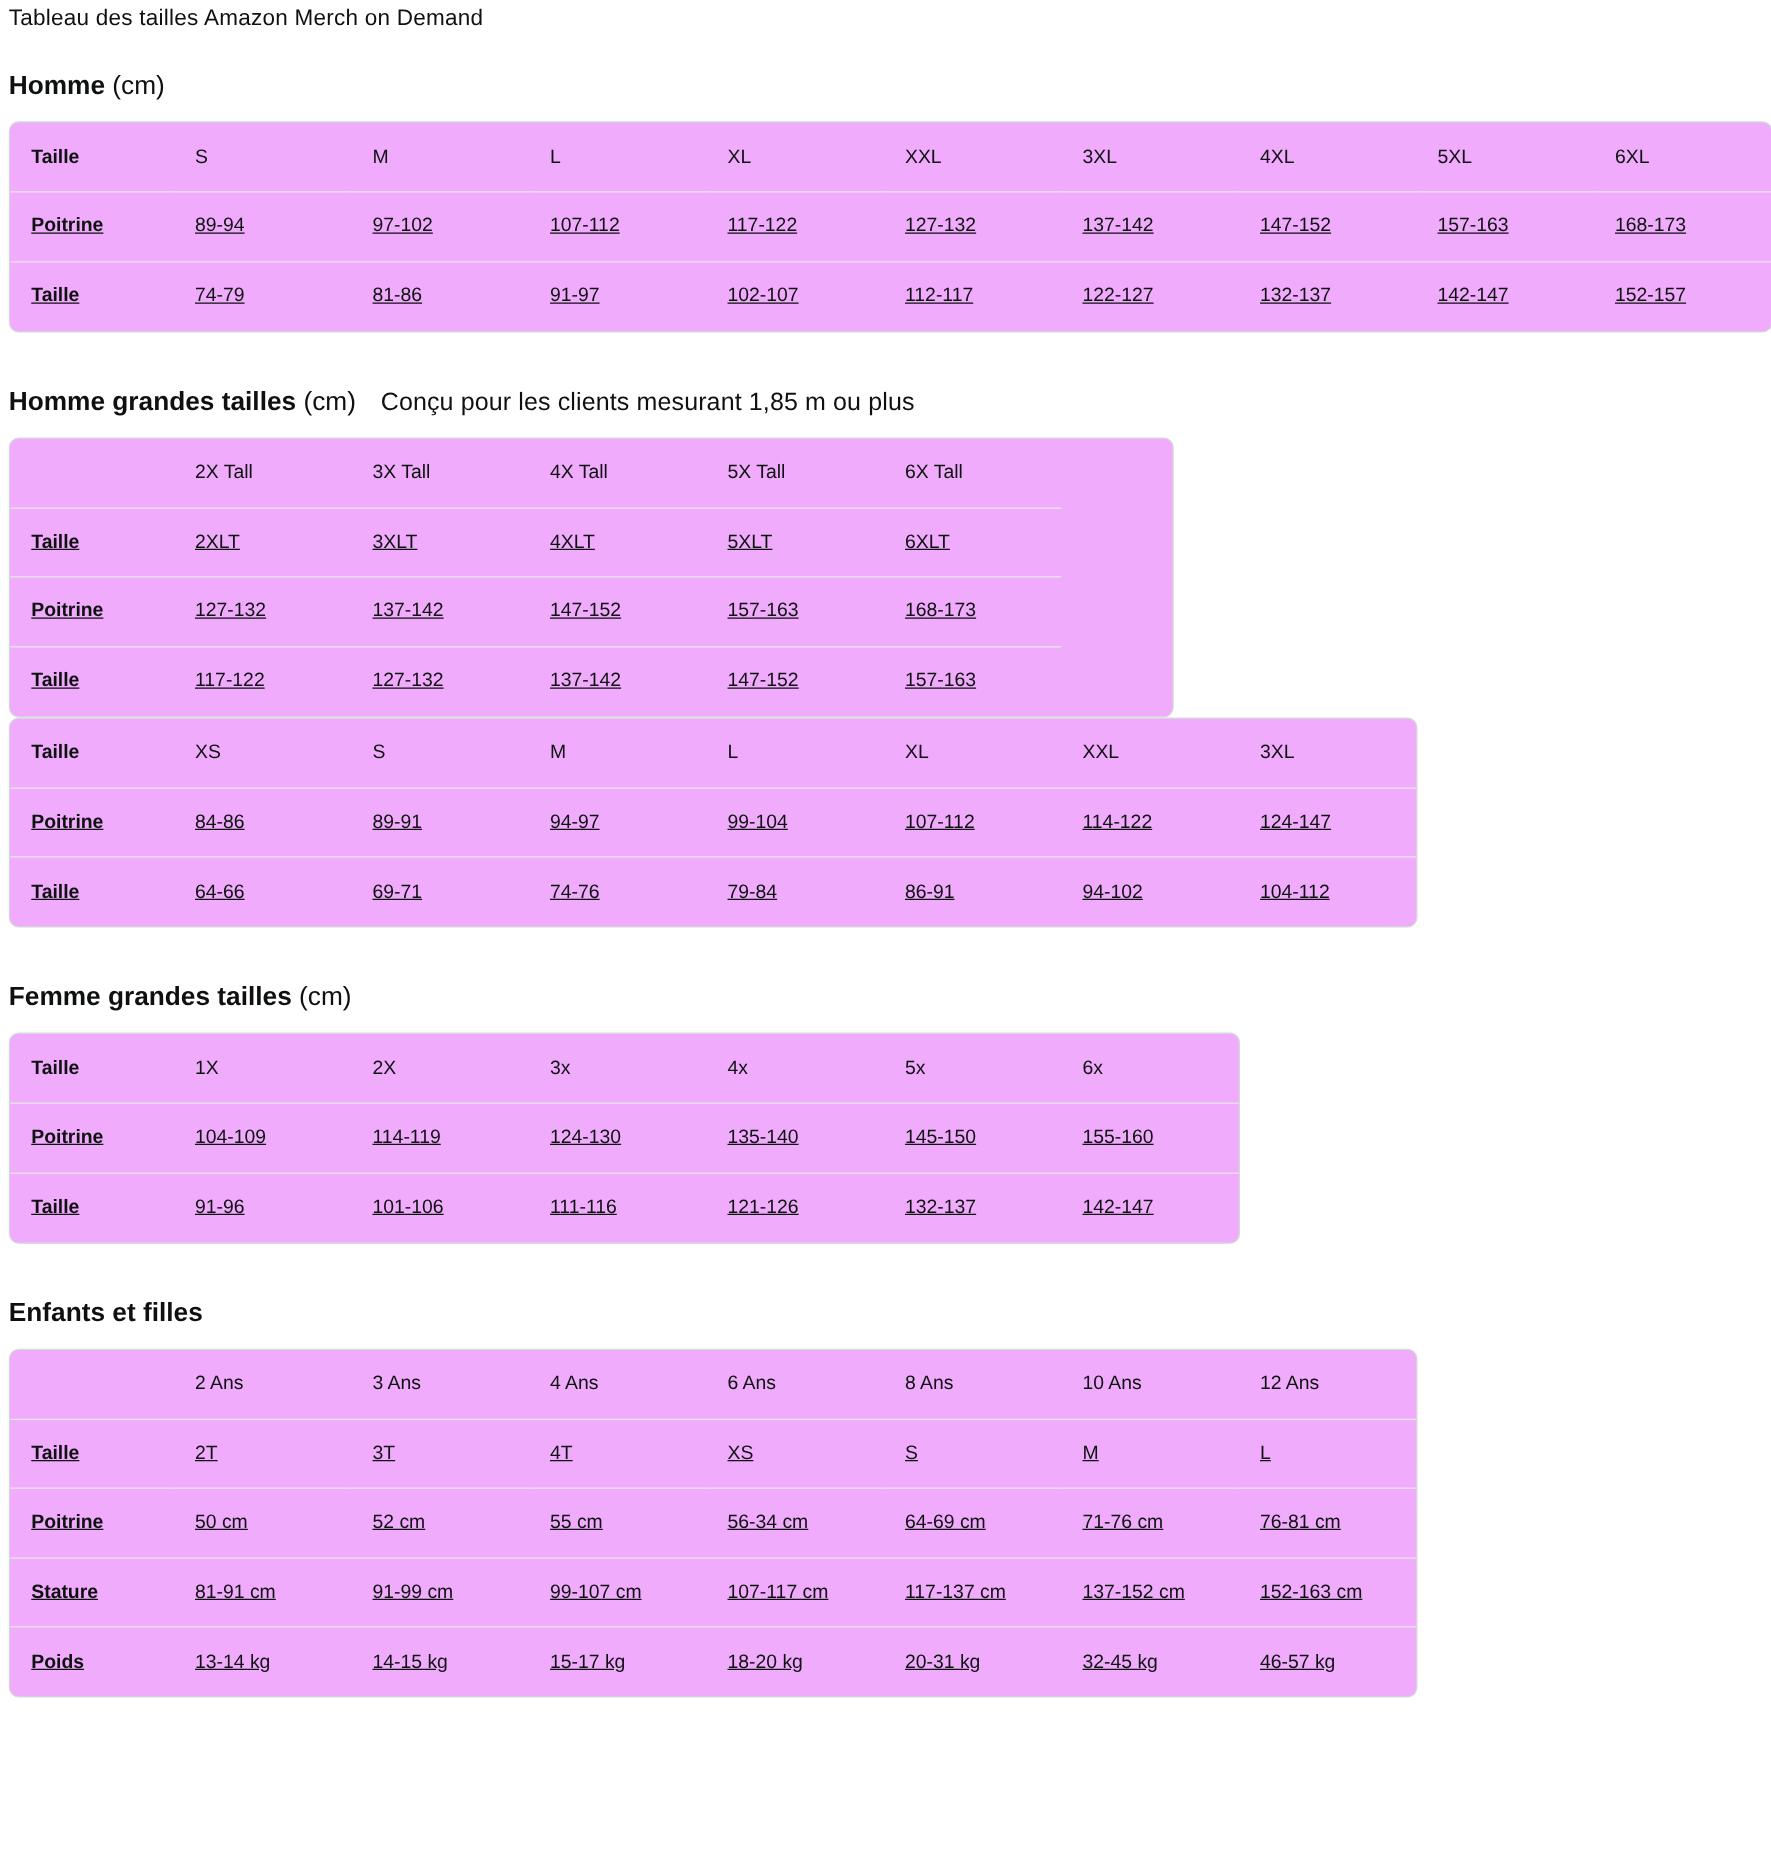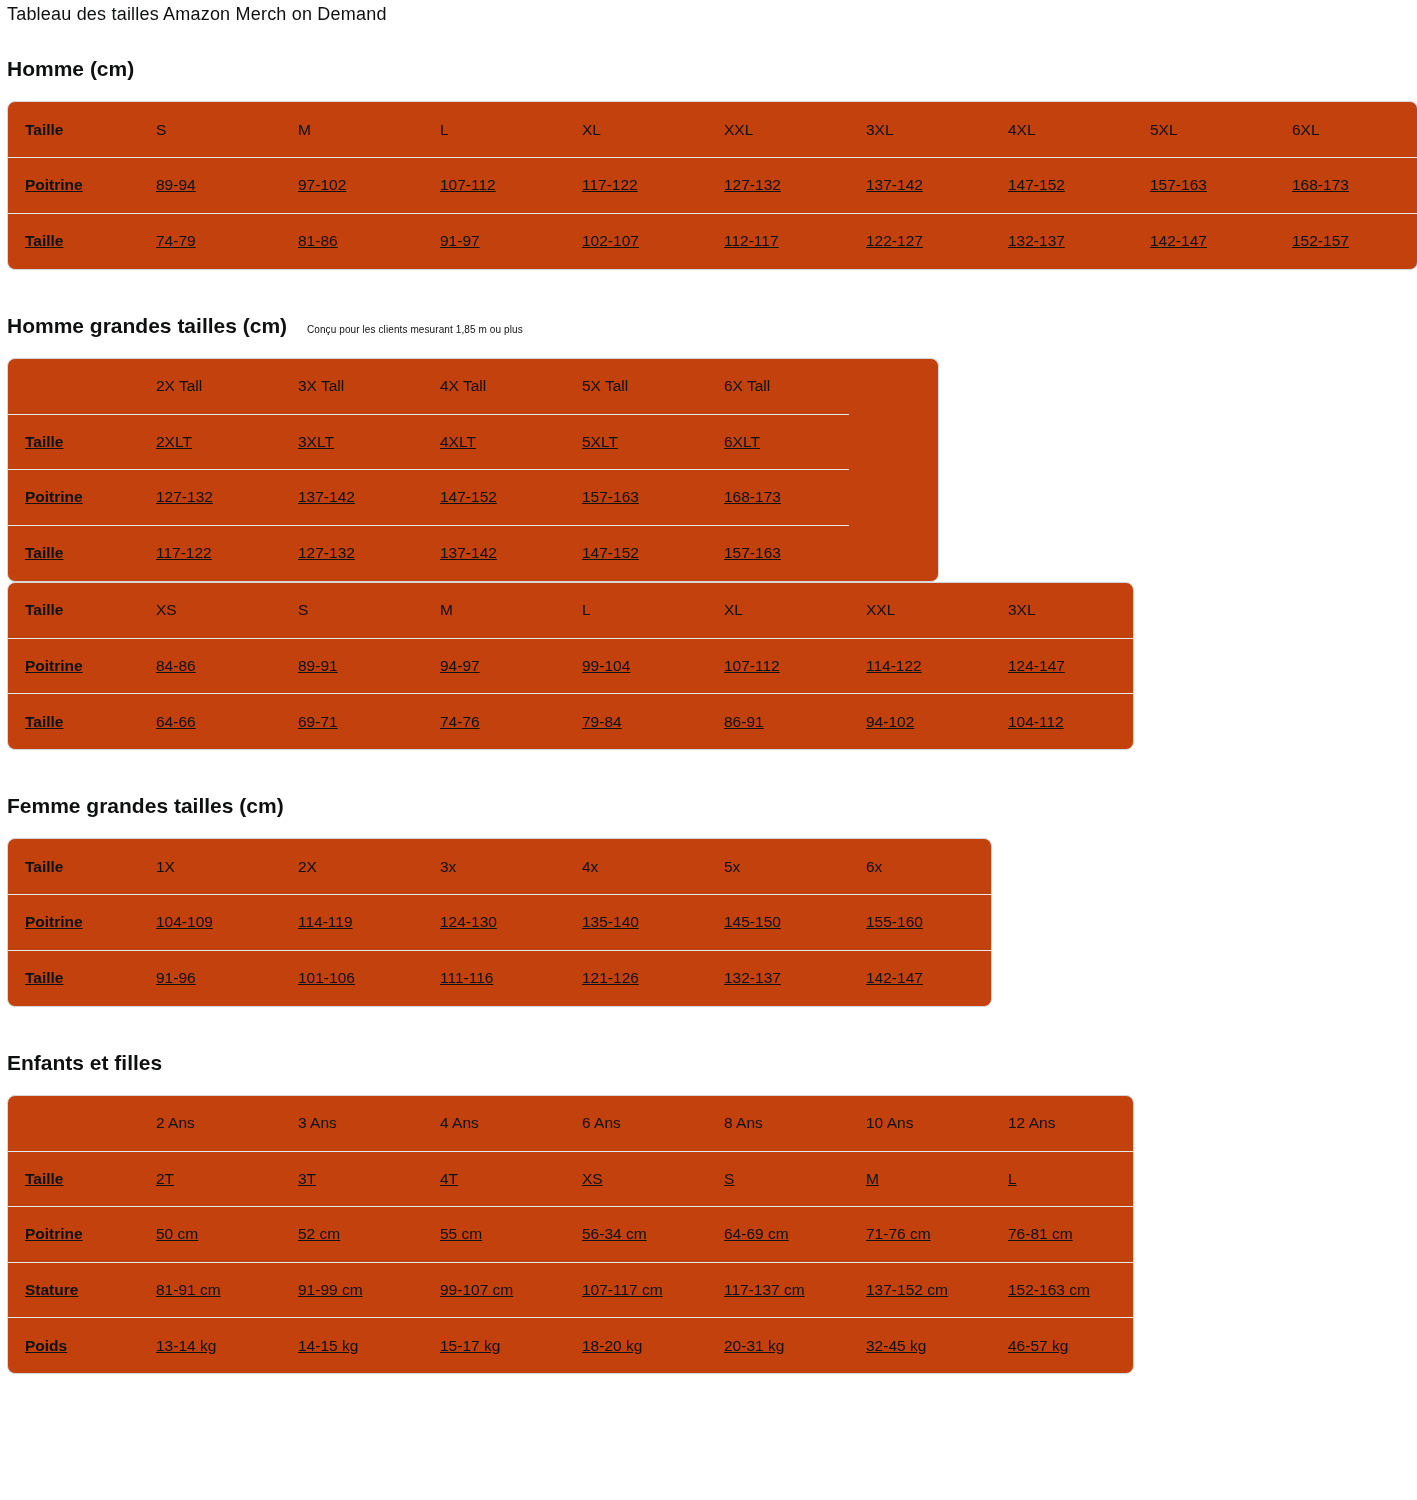--- a/index.html
+++ b/index.html
@@ -16,32 +16,32 @@
     font-weight: 400;
     letter-spacing: 0.2px;
   }
   .section-heading {
     margin: 42px 0 14px 0;
     font-size: 21px;
     line-height: 28px;
     font-weight: 700;
   }
   .section.first .section-heading { margin-top: 29px; }
-  .heading-unit { font-weight: 700; }
+  .heading-unit { font-weight: 400; }
   .heading-note {
     font-weight: 400;
-    font-size: 10px;
+    font-size: 20px;
     margin-left: 14px;
     letter-spacing: 0.1px;
   }
   .table-card {
     border: 1px solid #d5d9d9;
     border-radius: 8px;
     overflow: hidden;
-    background: #c2410c;
+    background: #f0abfc;
   }
   table {
     border-collapse: collapse;
     table-layout: fixed;
     font-size: 15.5px;
   }
   th, td {
     text-align: left;
     vertical-align: middle;
     padding: 0 4px 0 17px;

